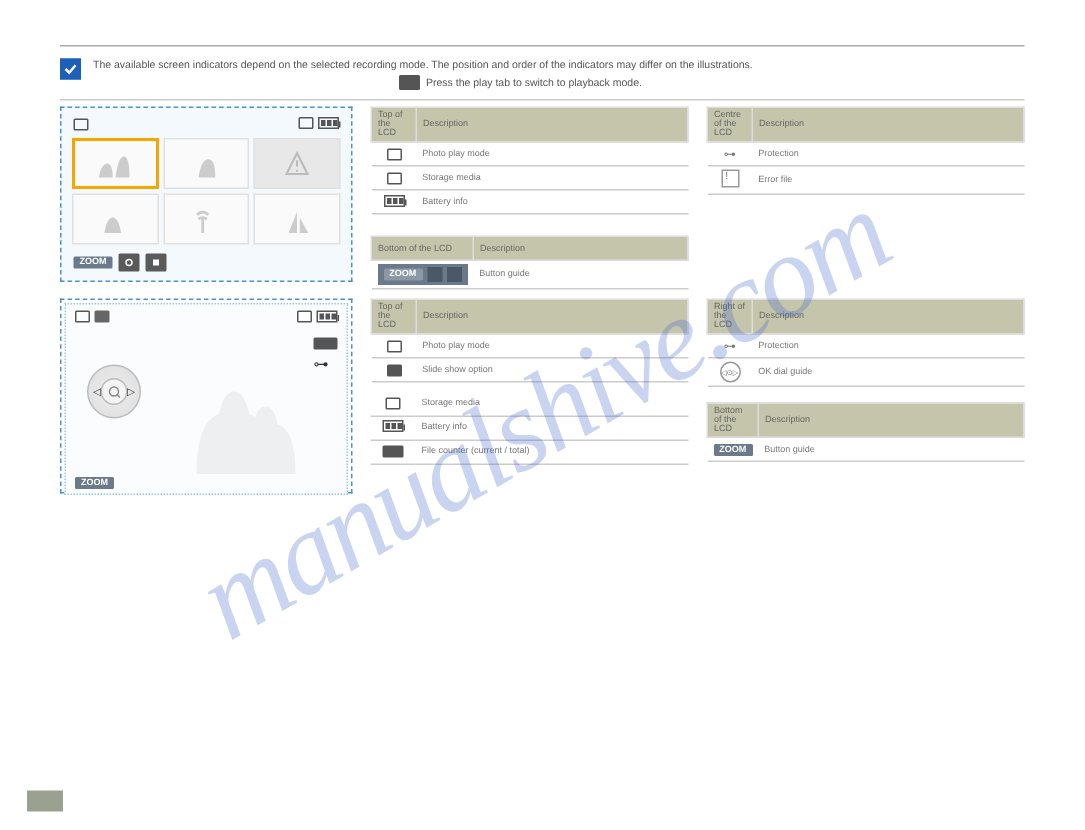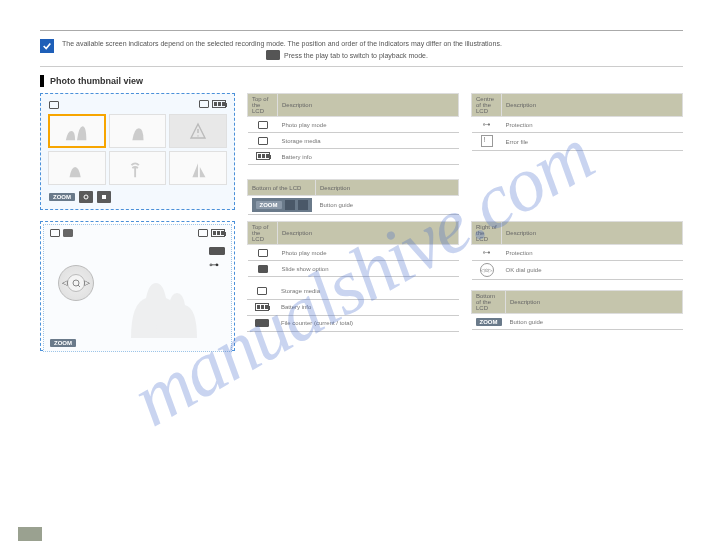--- a/index.html
+++ b/index.html
@@ -87,24 +87,20 @@
       <span style="display:inline-flex;align-items:center;gap:4px;margin-top:2px;">
         <span style="margin-left:200px;"></span>
         <span class="tiny" style="width:14px;height:10px;background:#555;"></span>
         <span>Press the play tab to switch to playback mode.</span>
       </span>
     </div>
   </div>
 
   <div style="border-top:1px solid #ccc; margin-bottom:4px;"></div>
 
-  <div class="section-header">
-    <div class="section-bar"></div>
-    <div class="section-title">Photo thumbnail view</div>
-  </div>
 
   <div class="columns">
     <div class="col-left">
       <div class="lcd-thumb">
         <div class="lcd-thumb-top">
           <span><span class="tiny"></span></span>
           <span style="display:flex;gap:3px;">
             <span class="tiny"></span>
             <span class="mini-batt">
                 <span></span>

